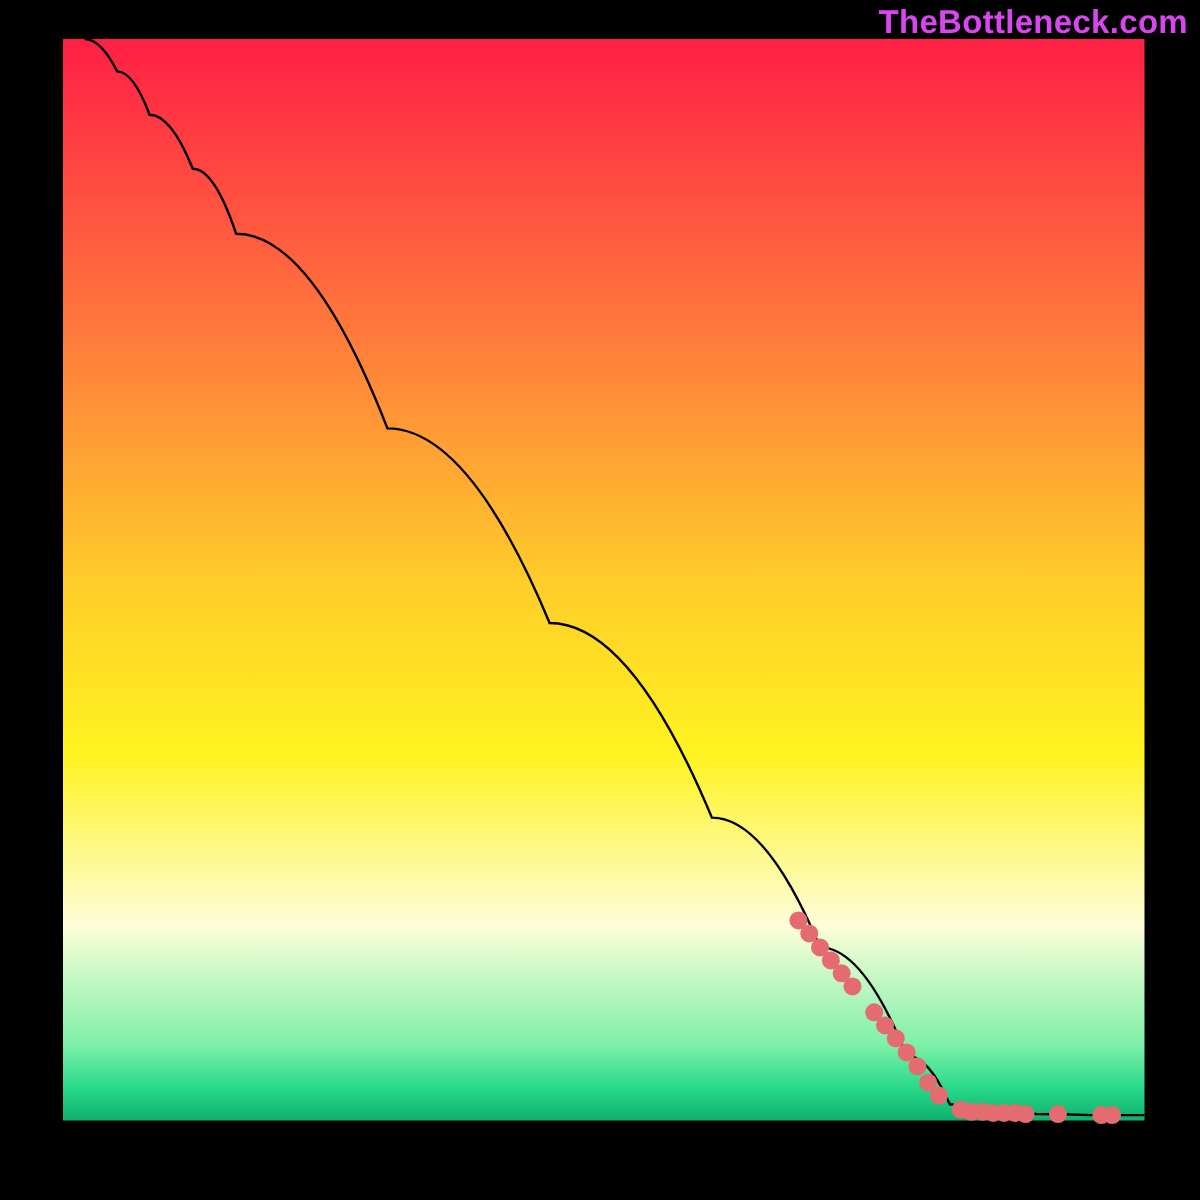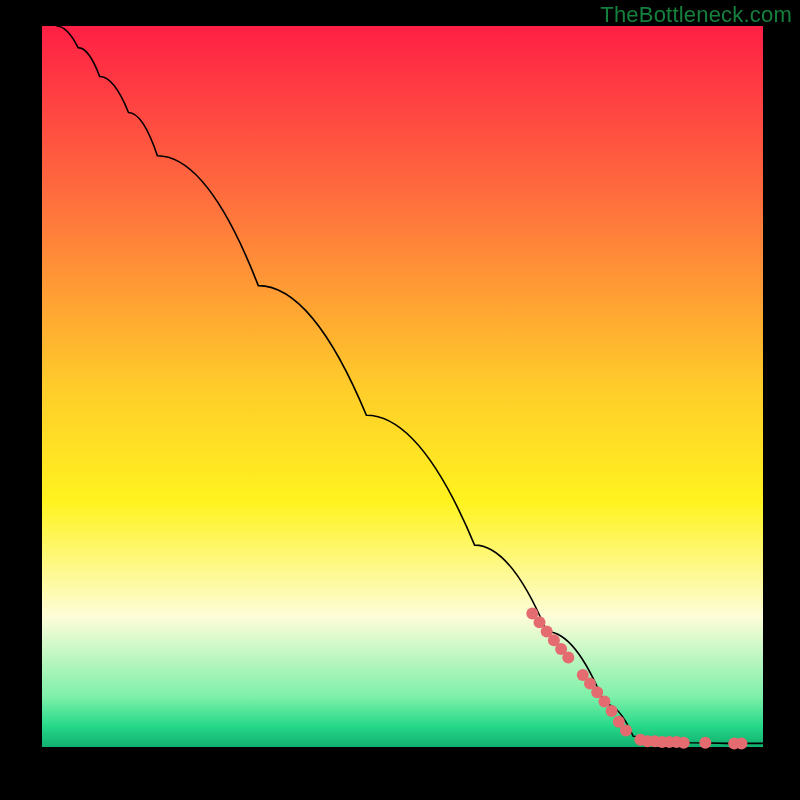--- a/index.html
+++ b/index.html
@@ -13,23 +13,23 @@
   }
   .stage {
     position: relative;
     width: 800px;
     height: 800px;
   }
   .watermark {
     position: absolute;
     top: 2px;
     right: 8px;
-    color: #15803d;
+    color: #d946ef;
     font-size: 22px;
-    font-weight: 400;
+    font-weight: 700;
     letter-spacing: 0.2px;
     z-index: 20;
   }
   svg.plot {
     position: absolute;
     left: 0;
     top: 0;
     width: 800px;
     height: 800px;
     z-index: 10;

